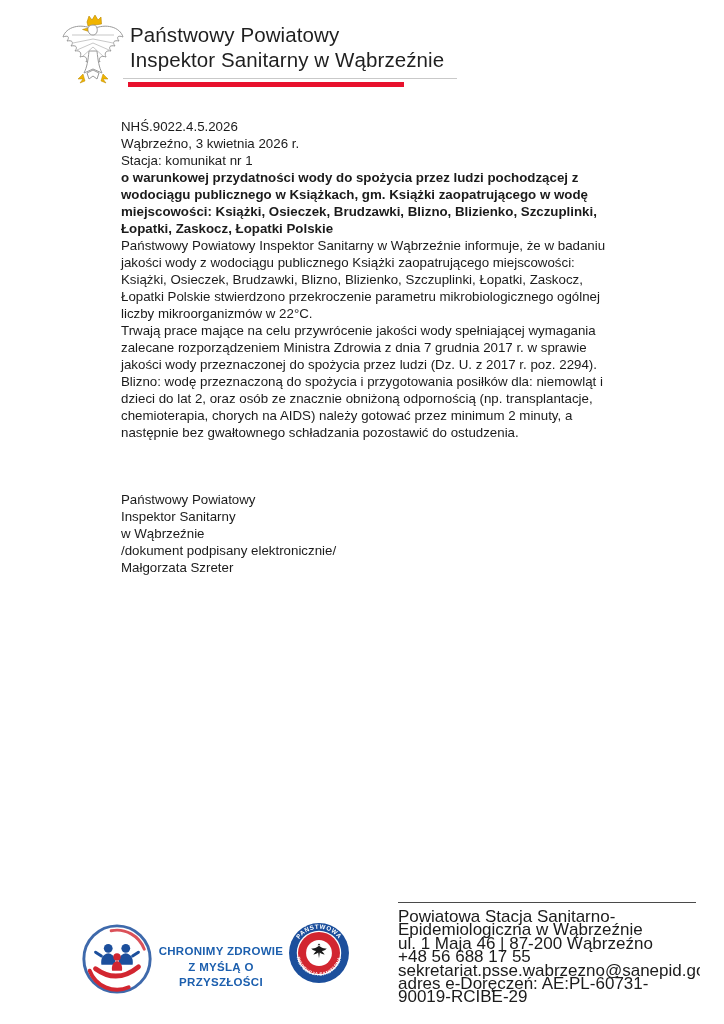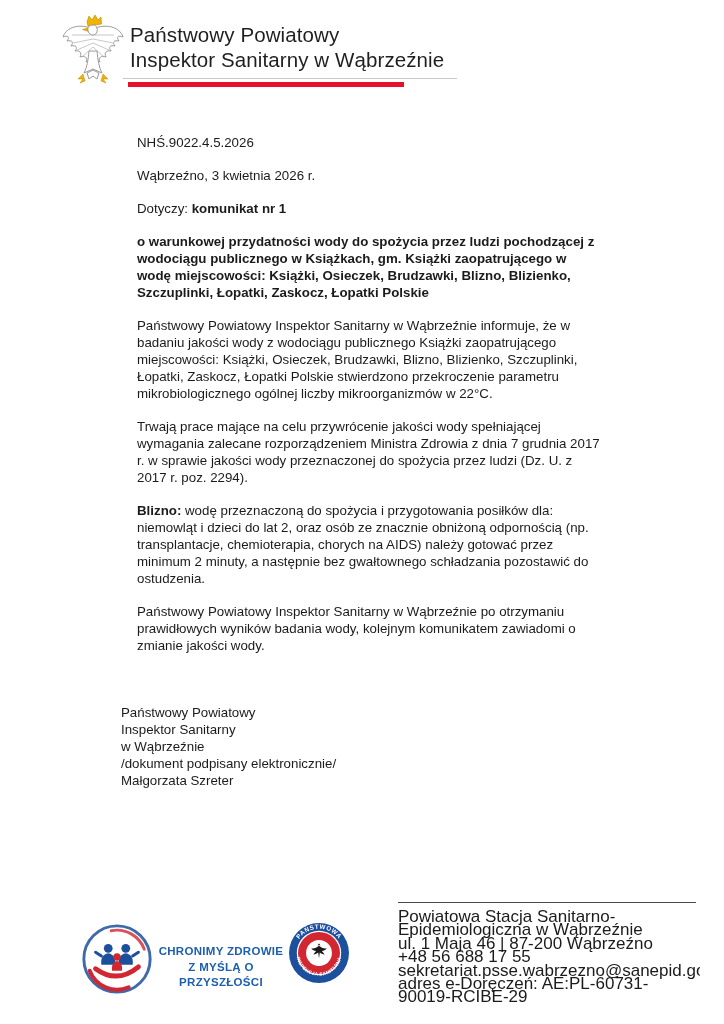--- a/index.html
+++ b/index.html
@@ -42,29 +42,29 @@
   }
 
   
   .content {
     position: absolute;
     left: 121px; top: 118px;
     width: 496px;
     font-size: 13.3px;
     line-height: 17px;
   }
-  .content p { margin: 16px; }
+  .content p { margin: 0; }
   .ref-line { line-height: 17px; }
   .subject-line  { margin-top: 33px; }
   .subject-desc  { margin-top: 12px; font-weight: bold; }
   .para-1 { margin-top: 27px; }
   .para-2 { margin-top: 21px; }
   .para-note { margin-top: 22px; }
   .para-3 { margin-top: 9px; }
-  .bold { font-weight: bold; }
+  .bold { font-weight: normal; }
 
   .signature { margin-top: 50px; line-height: 17px; }
 
   
   .footer-left-logo {
     position: absolute;
     left: 78px; top: 920px;
     width: 78px; height: 78px;
   }
   .footer-tagline {
@@ -139,31 +139,30 @@
   </div>
 
   <div class="rule-gray"></div>
   <div class="rule-red" id="redRule" style="background: rgb(232, 17, 45);"></div>
 
   <div class="content">
 
     <p class="ref-line">NHŚ.9022.4.5.2026</p>
     <p class="ref-line">Wąbrzeźno, 3 kwietnia 2026 r.</p>
 
-    <p class="subject-line"><span>Dotyczy: </span><span class="bold">komunikat nr 1</span></p>
+    <p class="subject-line"><span>Stacja: </span><span class="bold">komunikat nr 1</span></p>
 
     <p class="subject-desc">o warunkowej przydatności wody do spożycia przez ludzi pochodzącej z wodociągu publicznego w Książkach, gm. Książki zaopatrującego w wodę miejscowości: Książki, Osieczek, Brudzawki, Blizno, Blizienko, Szczuplinki, Łopatki, Zaskocz, Łopatki Polskie</p>
 
     <p class="para-1">Państwowy Powiatowy Inspektor Sanitarny w Wąbrzeźnie informuje, że w badaniu jakości wody z wodociągu publicznego Książki zaopatrującego miejscowości: Książki, Osieczek, Brudzawki, Blizno, Blizienko, Szczuplinki, Łopatki, Zaskocz, Łopatki Polskie stwierdzono przekroczenie parametru mikrobiologicznego ogólnej liczby mikroorganizmów w 22°C.</p>
 
     <p class="para-2">Trwają prace mające na celu przywrócenie jakości wody spełniającej wymagania zalecane rozporządzeniem Ministra Zdrowia z dnia 7 grudnia 2017 r. w sprawie jakości wody przeznaczonej do spożycia przez ludzi (Dz. U. z 2017 r. poz. 2294).</p>
 
     <p class="para-note"><span class="bold">Blizno:</span><span> wodę przeznaczoną do spożycia i przygotowania posiłków dla: niemowląt i dzieci do lat 2, oraz osób ze znacznie obniżoną odpornością (np. transplantacje, chemioterapia, chorych na AIDS) należy gotować przez minimum 2 minuty, a następnie bez gwałtownego schładzania pozostawić do ostudzenia.</span></p>
 
-    <p class="para-3">Państwowy Powiatowy Inspektor Sanitarny w Wąbrzeźnie po otrzymaniu prawidłowych wyników badania wody, kolejnym komunikatem zawiadomi o zmianie jakości wody.</p>
 
     <div class="signature">
       <div>Państwowy Powiatowy</div>
       <div>Inspektor Sanitarny</div>
       <div>w Wąbrzeźnie</div>
       <div>/dokument podpisany elektronicznie/</div>
       <div>Małgorzata Szreter</div>
     </div>
   </div>
 

